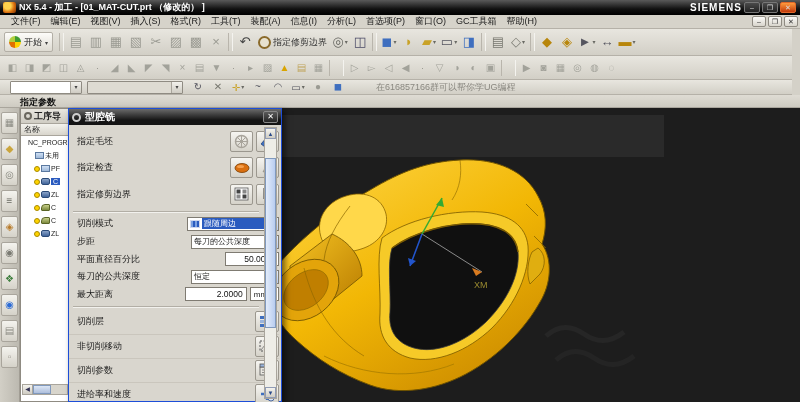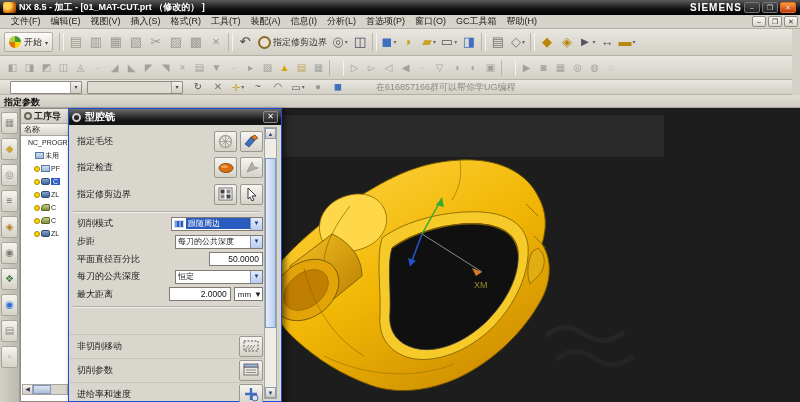--- a/index.html
+++ b/index.html
@@ -44,21 +44,21 @@
   #cmdfinder .cficon{width:13px;height:13px;border-radius:50%;border:2px solid #8a6a2a;margin-right:2px;background:#e8e2cf;}
   .combo{height:13px;border:1px solid #8f8b82;background:#fff;border-radius:1px;display:flex;align-items:center;
     font-size:8px;color:#333;margin-right:5px;}
   .combo .cval{flex:1;padding:0 2px;overflow:hidden;white-space:nowrap;}
   .combo .carr{width:11px;height:11px;background:linear-gradient(#f2f1ec,#cfccc3);border-left:1px solid #a9a59c;
     font-size:6px;line-height:10px;text-align:center;color:#444;}
   .combo.disabled{background:#dedbd2;color:#9a978e;}
   #status-msg{font-size:9px;color:#8a8880;margin-left:28px;white-space:nowrap;}
   
   #promptbar{position:absolute;left:0;top:95px;width:800px;height:13px;background:linear-gradient(#dfdcd4,#cecbc2);
-    border-bottom:1px solid #a9a59c;font-size:9px;font-weight:bold;color:#111;padding:1px 0 0 4px;font-family:Liberation Mono, monospace;}
+    border-bottom:1px solid #a9a59c;font-size:9px;font-weight:bold;color:#111;padding:1px 0 0 20px;font-family:Liberation Mono, monospace;}
   
   #main{position:absolute;left:0;top:108px;width:800px;height:294px;background:#1d1d1d;}
   
   #resourcebar{position:absolute;left:0;top:0;width:20px;height:294px;background:linear-gradient(90deg,#d2cfc6,#bcb9b0);
     border-right:1px solid #a19d94;display:flex;flex-direction:column;align-items:center;padding-top:4px;}
   .rbtn{width:17px;height:22px;margin-bottom:4px;border:1px solid #a9a59c;border-radius:2px;
     background:linear-gradient(#f4f3ee,#d5d2c9);font-size:10px;line-height:20px;text-align:center;}
   
   #navigator{position:absolute;left:20px;top:0;width:50px;height:294px;background:#fff;border:1px solid #8f8b82;}
   #nav-header{height:15px;background:linear-gradient(#e9e7e0,#cfccc3);border-bottom:1px solid #a9a59c;
@@ -82,21 +82,21 @@
   #nav-hscroll .hthumb{width:18px;background:linear-gradient(#dce6f5,#aebfdc);border:1px solid #8099bd;}
   
   #dialog{position:absolute;left:68px;top:0;width:214px;height:294px;background:#d9d6ce;
     border:1px solid #1d4ed8;box-shadow:3px 3px 6px rgba(0,0,0,.55);}
   #dlg-title{height:16px;background:linear-gradient(#6a6a6a,#141414 70%);display:flex;align-items:center;
     color:#fff;font-size:10px;font-weight:bold;}
   #dlg-icon{width:9px;height:9px;border-radius:50%;border:2px solid #cfcfcf;margin:0 4px 0 3px;}
   #dlg-close{margin-left:auto;width:15px;height:12px;margin-right:3px;border:1px solid #888;border-radius:2px;
     background:linear-gradient(#5a5a5a,#242424);color:#fff;font-size:8px;line-height:10px;text-align:center;font-weight:bold;}
   #dlg-body{position:absolute;left:0;top:16px;right:0;bottom:0;}
-  .drow{position:absolute;left:0;width:194px;display:flex;align-items:center;padding-left:8px;font-size:9px;color:#1a1a1a;}
+  .drow{position:absolute;left:0;width:210px;display:flex;align-items:center;padding-left:8px;font-size:9px;color:#1a1a1a;}
   .drow .lbl{white-space:nowrap;}
   .gbtns{margin-left:auto;display:flex;}
   .gbtn{width:23px;height:21px;border:1px solid #9b978e;border-radius:2px;margin-left:3px;
     background:linear-gradient(#f6f5f1,#d5d2c9);display:flex;align-items:center;justify-content:center;}
   .groove{position:absolute;left:4px;width:186px;height:2px;border-top:1px solid #b2aea5;border-bottom:1px solid #f2f1ed;}
   .ctrl-dd{margin-left:auto;height:14px;border:1px solid #7f7b72;background:#fff;display:flex;align-items:center;font-size:8px;}
   .ctrl-dd .dval{flex:1;padding:0 2px;white-space:nowrap;overflow:hidden;}
   .ctrl-dd .darr{width:12px;height:12px;background:linear-gradient(#e3ecfa,#b9cdf0);border-left:1px solid #7f93b8;
     color:#1a3a7a;font-size:6px;line-height:11px;text-align:center;}
   .ctrl-dd.selected .dval{background:#2a5bbf;color:#fff;}
@@ -118,21 +118,21 @@
     background:linear-gradient(90deg,#e3ecfa,#b9cdf0);}
   
   #viewport{position:absolute;left:222px;top:0;width:578px;height:294px;background:#1d1d1d;overflow:hidden;}
   #viewport svg{position:absolute;left:-68px;top:0;}
 </style>
 </head>
 <body>
 
 <div id="titlebar">
   <div id="nx-logo"></div>
-  <span>NX 8.5 - 加工 - [01_MAT-CUT.prt （修改的） ]</span>
+  <span>NX 5.4 - 加工 - [01_MAT-CUT.prt （修改的） ]</span>
   <span id="brand">SIEMENS</span>
   <div class="wbtn">–</div>
   <div class="wbtn">❐</div>
   <div class="wbtn close">✕</div>
   <div class="sp"></div>
 </div>
 
 <div id="menubar">
   <div><span class="mitem">文件(F)</span><span class="mitem">编辑(E)</span><span class="mitem">视图(V)</span><span class="mitem">插入(S)</span><span class="mitem">格式(R)</span><span class="mitem">工具(T)</span><span class="mitem">装配(A)</span><span class="mitem">信息(I)</span><span class="mitem">分析(L)</span><span class="mitem">首选项(P)</span><span class="mitem">窗口(O)</span><span class="mitem">GC工具箱</span><span class="mitem">帮助(H)</span></div>
   <div class="mwin">
@@ -476,20 +476,31 @@
       <div class="drow" style="top:161px;height:16px;">
         <span class="lbl">最大距离</span>
         <input class="ctrl-input" style="width: 62px; margin-left: auto;" value="2.0000">
         <span class="unit-dd">
           <span class="dval">mm</span>
           <span class="darr">▼</span>
         </span>
       </div>
       <div class="groove" style="top:181px;"></div>
 
+      <div class="drow" style="top:185px;height:23px;">
+        <span class="lbl">切削层</span>
+        <span class="abtn">
+          <svg width="16" height="15">
+            <rect x="1" y="2" width="10" height="3" fill="#3f6fbf"></rect>
+              <rect x="1" y="6" width="10" height="3" fill="#9ab4dc"></rect>
+            <rect x="1" y="10" width="10" height="3" fill="#3f6fbf"></rect>
+            <polygon points="11,3 15,7 11,11" fill="#e8c63a" stroke="#8a6a00" stroke-width="0.6"></polygon>
+          </svg>
+        </span>
+      </div>
       <div class="drow" style="top:209px;height:23px;border-top:1px solid #cac6bd;">
         <span class="lbl">非切削移动</span>
         <span class="abtn">
           <svg width="16" height="14">
             <rect x="1" y="2" width="14" height="10" fill="none" stroke="#555" stroke-dasharray="2,1.5" stroke-width="1"></rect>
             <path d="M2,11 L6,6 M5,11 L9,6 M8,11 L12,6" stroke="#888" stroke-width="1"></path>
           </svg>
         </span>
       </div>
       <div class="drow" style="top:233px;height:23px;border-top:1px solid #cac6bd;">

